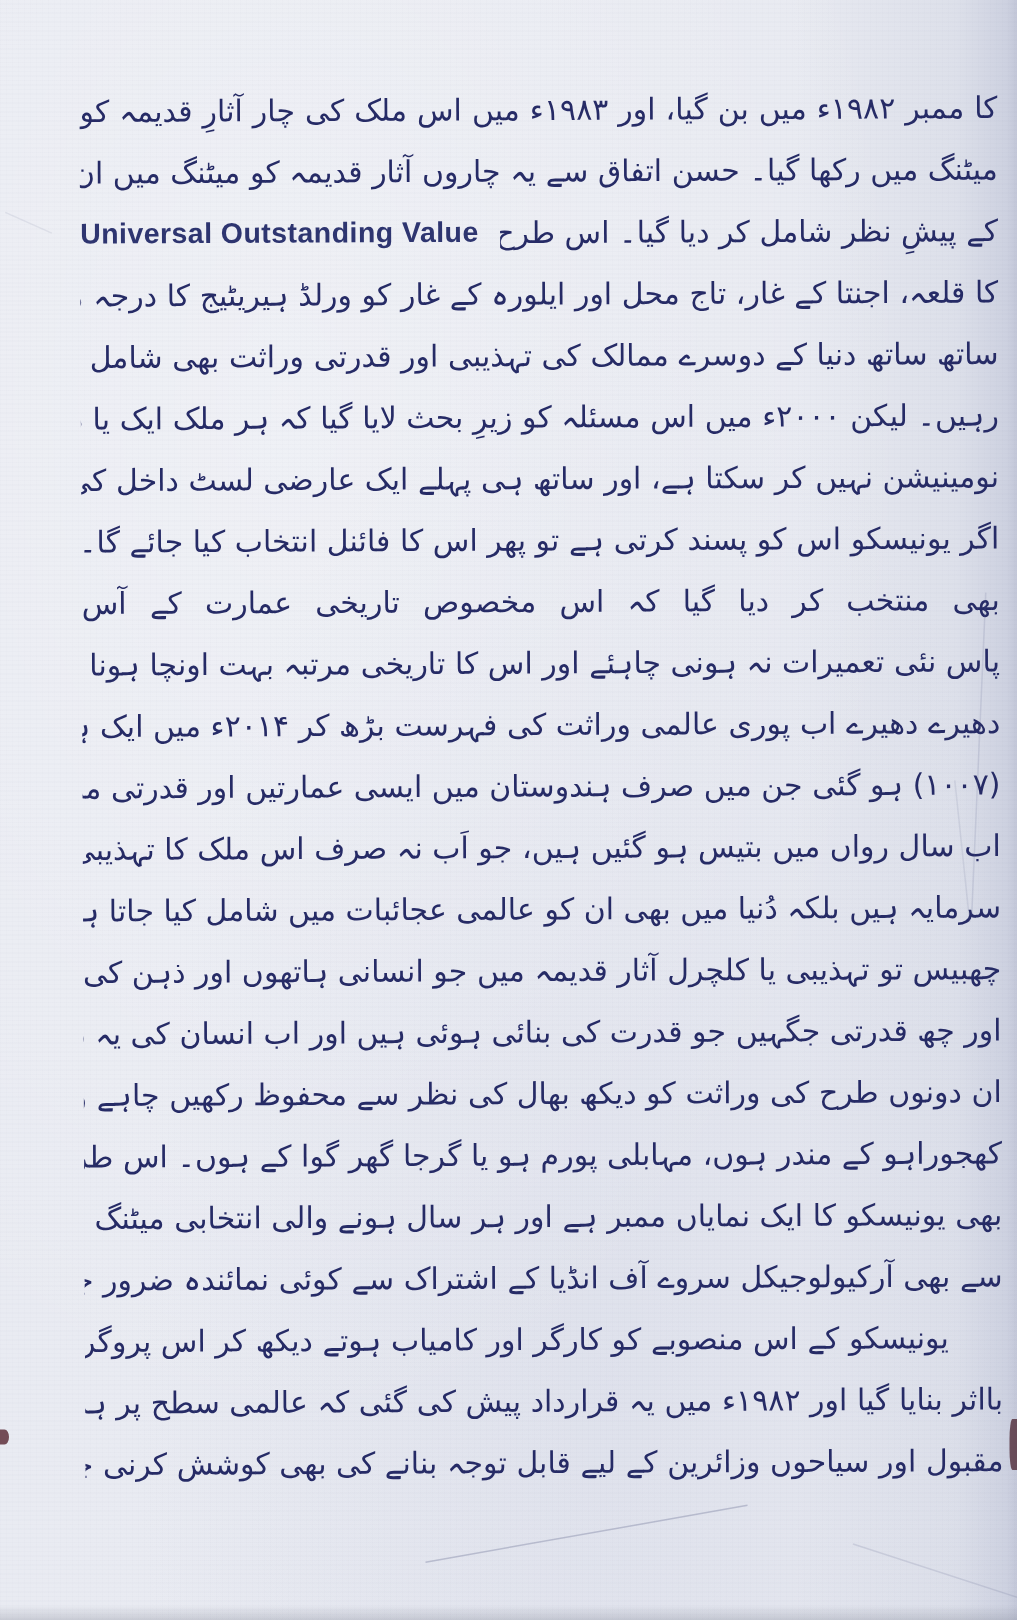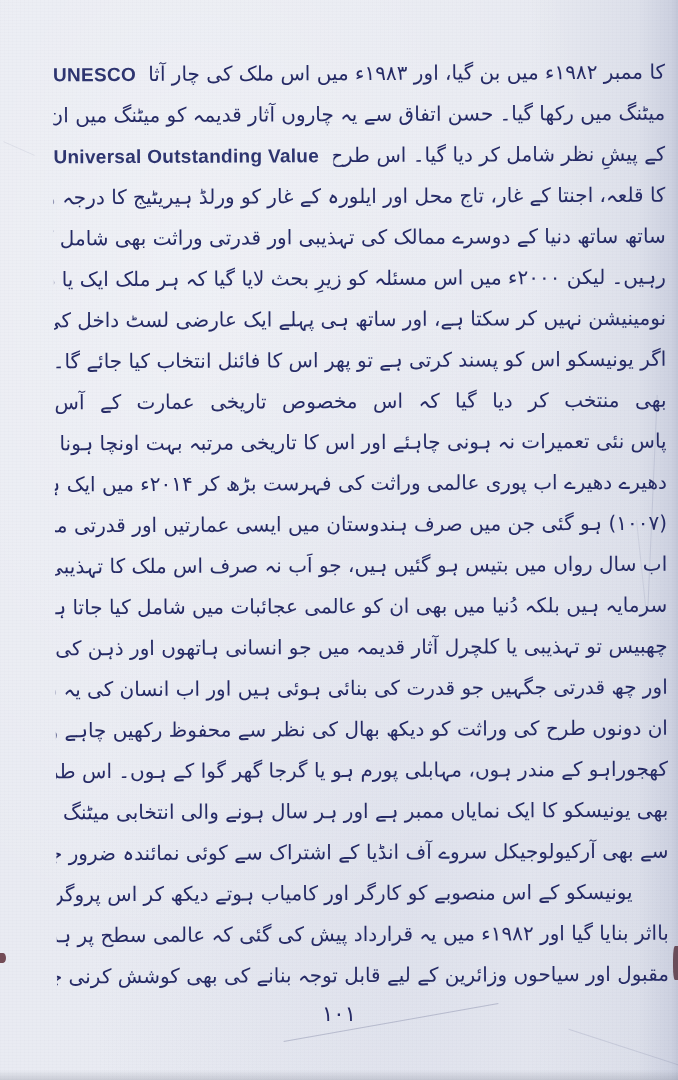--- a/index.html
+++ b/index.html
@@ -94,21 +94,20 @@
   .edge-mark.right-streak { right: 0; top: 946px; width: 5px; height: 34px; background: #49222e; border-radius: 40% 0 0 40%; opacity: .75; }
 </style>
 </head>
 <body>
 
 <div class="page">
   <div class="grain"></div>
 
   <div class="text-block">
     <div class="line has-latin">
-      <span class="latin">UNESCO</span>
       <span class="urdu">کا ممبر ۱۹۸۲ء میں بن گیا، اور ۱۹۸۳ء میں اس ملک کی چار آثارِ قدیمہ کو</span>
     </div>
     <div class="line">میٹنگ میں رکھا گیا۔ حسن اتفاق سے یہ چاروں آثار قدیمہ کو میٹنگ میں ان کے</div>
     <div class="line has-latin">
       <span class="latin">Universal Outstanding Value</span>
       <span class="urdu">کے پیشِ نظر شامل کر دیا گیا۔ اس طرح آگرہ</span>
     </div>
     <div class="line">کا قلعہ، اجنتا کے غار، تاج محل اور ایلورہ کے غار کو ورلڈ ہیریٹیج کا درجہ مل گیا۔ اس کے</div>
     <div class="line">ساتھ ساتھ دنیا کے دوسرے ممالک کی تہذیبی اور قدرتی وراثت بھی شامل کی جاتی</div>
     <div class="line">رہیں۔ لیکن ۲۰۰۰ء میں اس مسئلہ کو زیرِ بحث لایا گیا کہ ہر ملک ایک یا دو سے زیادہ</div>
@@ -126,21 +125,20 @@
     <div class="line">اور چھ قدرتی جگہیں جو قدرت کی بنائی ہوئی ہیں اور اب انسان کی یہ ذمہ داری ہے کہ</div>
     <div class="line">ان دونوں طرح کی وراثت کو دیکھ بھال کی نظر سے محفوظ رکھیں چاہے وہ تاج محل ہو،</div>
     <div class="line">کھجوراہو کے مندر ہوں، مہابلی پورم ہو یا گرجا گھر گوا کے ہوں۔ اس طرح ہندوستان</div>
     <div class="line">بھی یونیسکو کا ایک نمایاں ممبر ہے اور ہر سال ہونے والی انتخابی میٹنگ میں اس ملک</div>
     <div class="line">سے بھی آرکیولوجیکل سروے آف انڈیا کے اشتراک سے کوئی نمائندہ ضرور جاتا ہے۔</div>
     <div class="line indent">یونیسکو کے اس منصوبے کو کارگر اور کامیاب ہوتے دیکھ کر اس پروگرام کو اور بھی</div>
     <div class="line">بااثر بنایا گیا اور ۱۹۸۲ء میں یہ قرارداد پیش کی گئی کہ عالمی سطح پر ہر ملک کی وراثت کو</div>
     <div class="line">مقبول اور سیاحوں وزائرین کے لیے قابل توجہ بنانے کی بھی کوشش کرنی چاہئے تا کہ</div>
   </div>
 
-  <div class="page-number">۱۰۱</div>
 
   <div class="crease crease-diag-center"></div>
   <div class="crease crease-diag-bottom"></div>
   <div class="crease crease-vert-1"></div>
   <div class="crease crease-vert-2"></div>
   <div class="crease crease-top-left"></div>
   <div class="edge-mark left-spot"></div>
   <div class="edge-mark right-streak"></div>
   <div class="bottom-shade"></div>
 </div>

